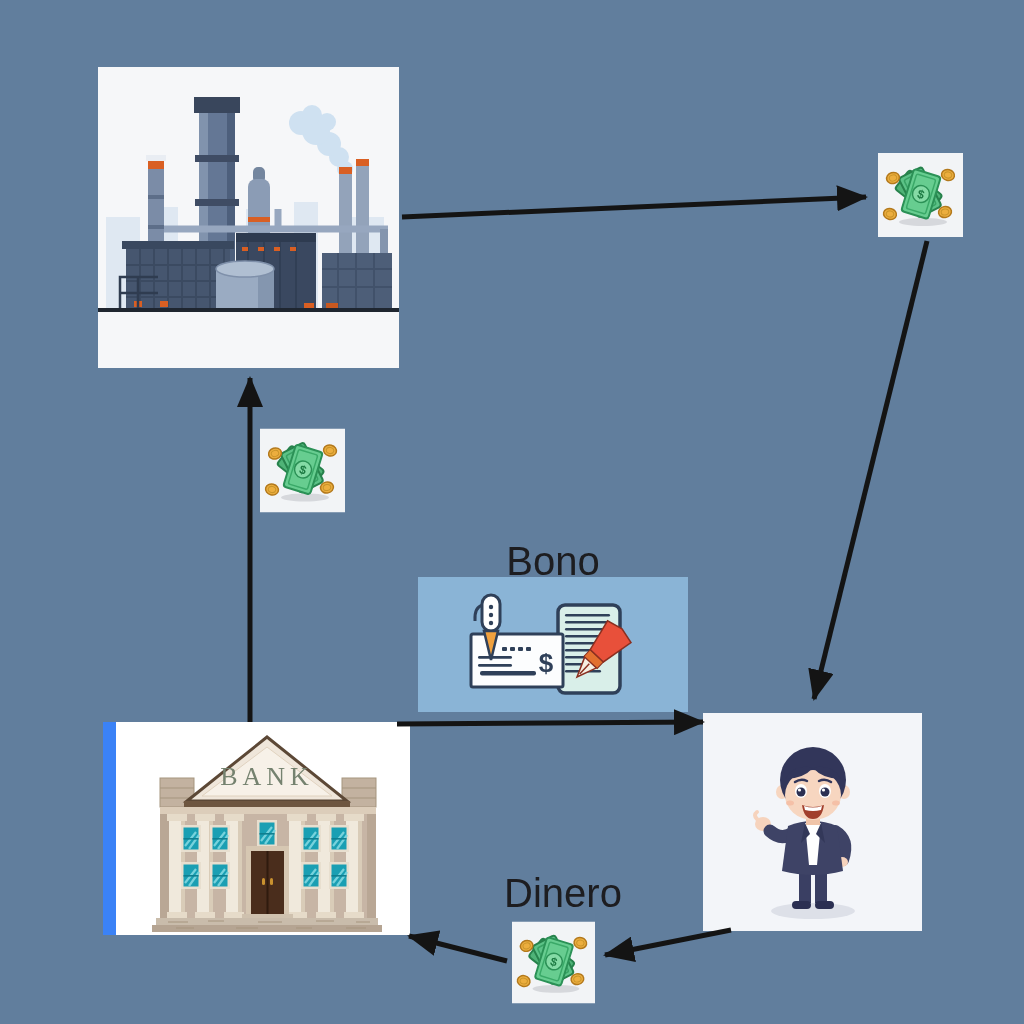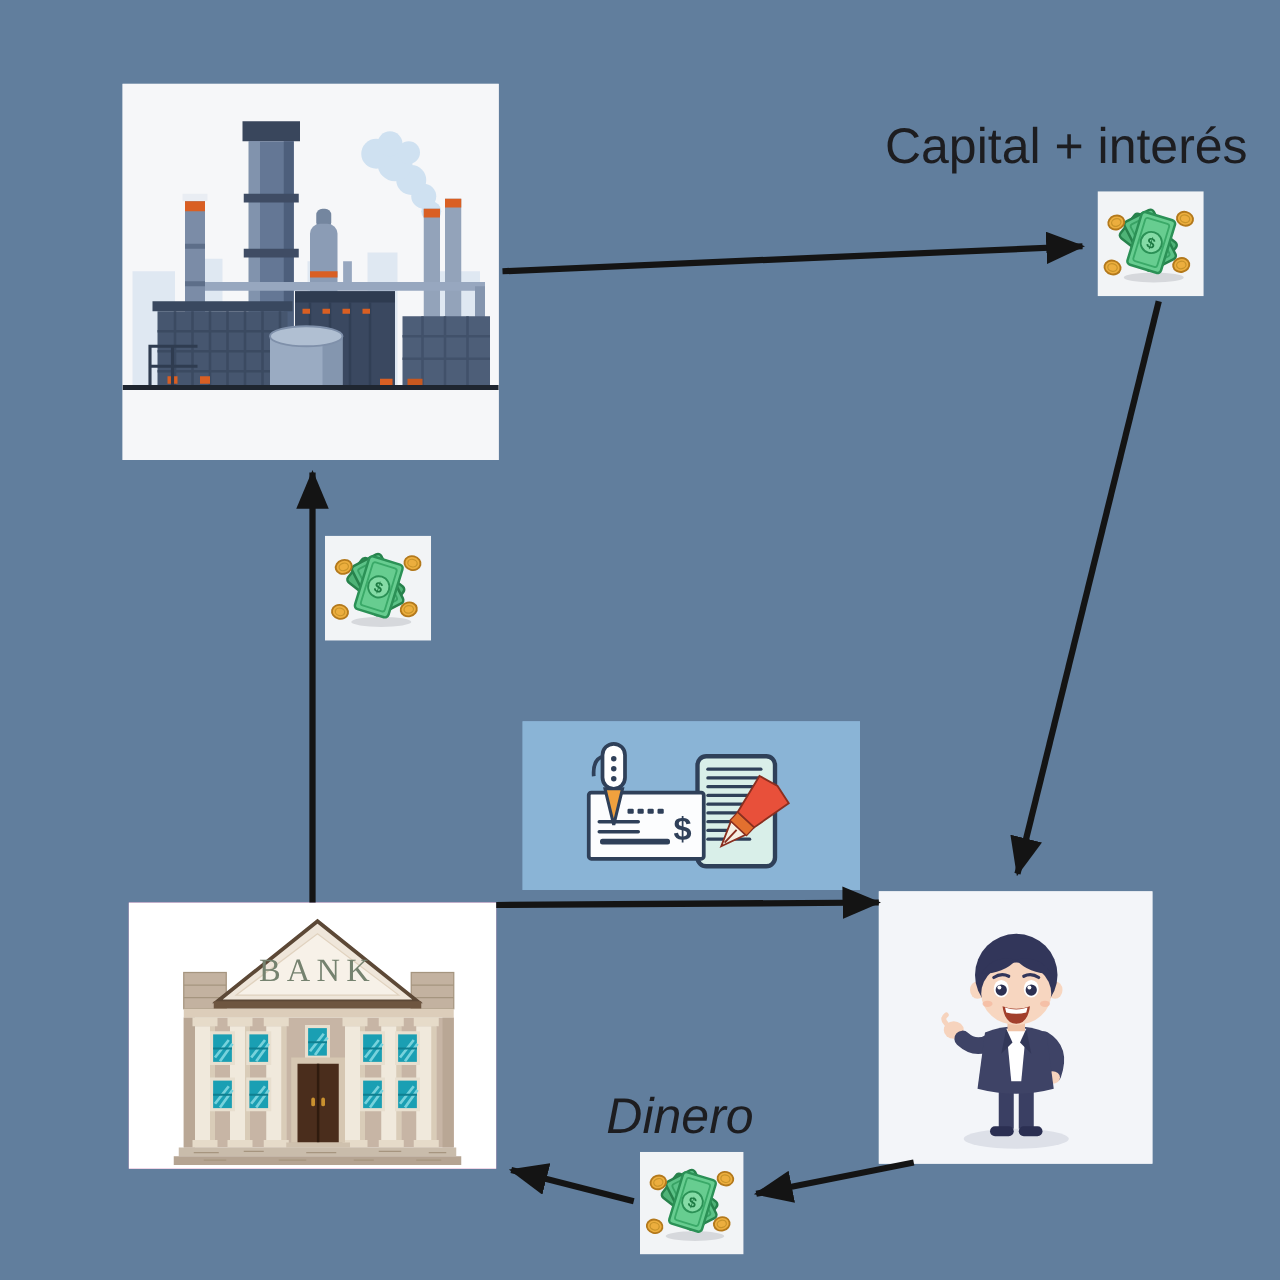--- a/index.html
+++ b/index.html
@@ -11,32 +11,32 @@
   .panel{position:absolute;}
   .panel svg{display:block;width:100%;height:100%;}
   .label{
     position:absolute;font-size:40px;color:#1d1d20;line-height:1.1;
     white-space:nowrap;font-family:"Liberation Sans", sans-serif;
   }
   .center{text-align:center;}
   .arrows{position:absolute;left:0;top:0;width:1024px;height:1024px;pointer-events:none;}
   
   .factory-panel{left:98px;top:67px;width:301px;height:301px;background:#f6f7f9;}
-  .bank-panel{left:103px;top:722px;width:294px;height:213px;background:#f9a8d4;}
+  .bank-panel{left:103px;top:722px;width:294px;height:213px;background:#3b82f6;padding-left:13px;}
   .person-panel{left:703px;top:713px;width:219px;height:218px;background:#f3f5f9;}
   .bono-panel{left:418px;top:577px;width:270px;height:135px;background:#8ab4d6;}
   .money{position:absolute;}
   .money svg{display:block;width:100%;height:100%;}
   .money-capital{left:878px;top:153px;width:85px;height:84px;}
   .money-prestamo{left:260px;top:428px;width:85px;height:85px;}
   .money-dinero{left:512px;top:921px;width:83px;height:83px;}
   .label-capital{left:703px;top:95px;width:300px;}
   .label-prestamo{left:345px;top:453px;}
   .label-bono{left:453px;top:539px;width:200px;}
-  .label-dinero{left:444px;top:871px;width:200px;font-style:italic;}
+  .label-dinero{left:463px;top:871px;width:200px;}
   .defs-hidden{position:absolute;width:0;height:0;overflow:hidden;}
 </style>
 </head>
 <body>
 
 <div class="stage">
 
   <svg class="defs-hidden" aria-hidden="true">
     <defs>
       <symbol id="money-sym" viewBox="0 0 85 84">
@@ -159,21 +159,21 @@
         <ellipse cx="147" cy="202" rx="29" ry="8" fill="#b0bfd2"></ellipse>
         <ellipse cx="147" cy="202" rx="29" ry="8" fill="none" stroke="#7f90aa" stroke-width="1.5"></ellipse>
       </g>
       <path d="M22,244 V210 H60 M22,226 H60 M40,210 V244" stroke="#2f3c50" stroke-width="2.5" fill="none"></path>
       <rect x="206" y="236" width="10" height="6" fill="#d95f23"></rect>
       <rect x="228" y="236" width="12" height="6" fill="#c8581f"></rect>
       <rect x="0" y="241" width="301" height="4" fill="#1f2630"></rect>
     </svg>
   </div>
 
-  <div class="label center label-capital">Capital + interés</div>
+  <div class="label center label-bono">Bono</div>
   <div class="label center label-dinero">Dinero</div>
 
   <div class="money money-capital">
     <svg viewBox="0 0 85 84">
         <use href="#money-sym"></use>
       </svg>
   </div>
   <div class="money money-prestamo">
     <svg viewBox="0 0 85 84">
         <use href="#money-sym"></use>

